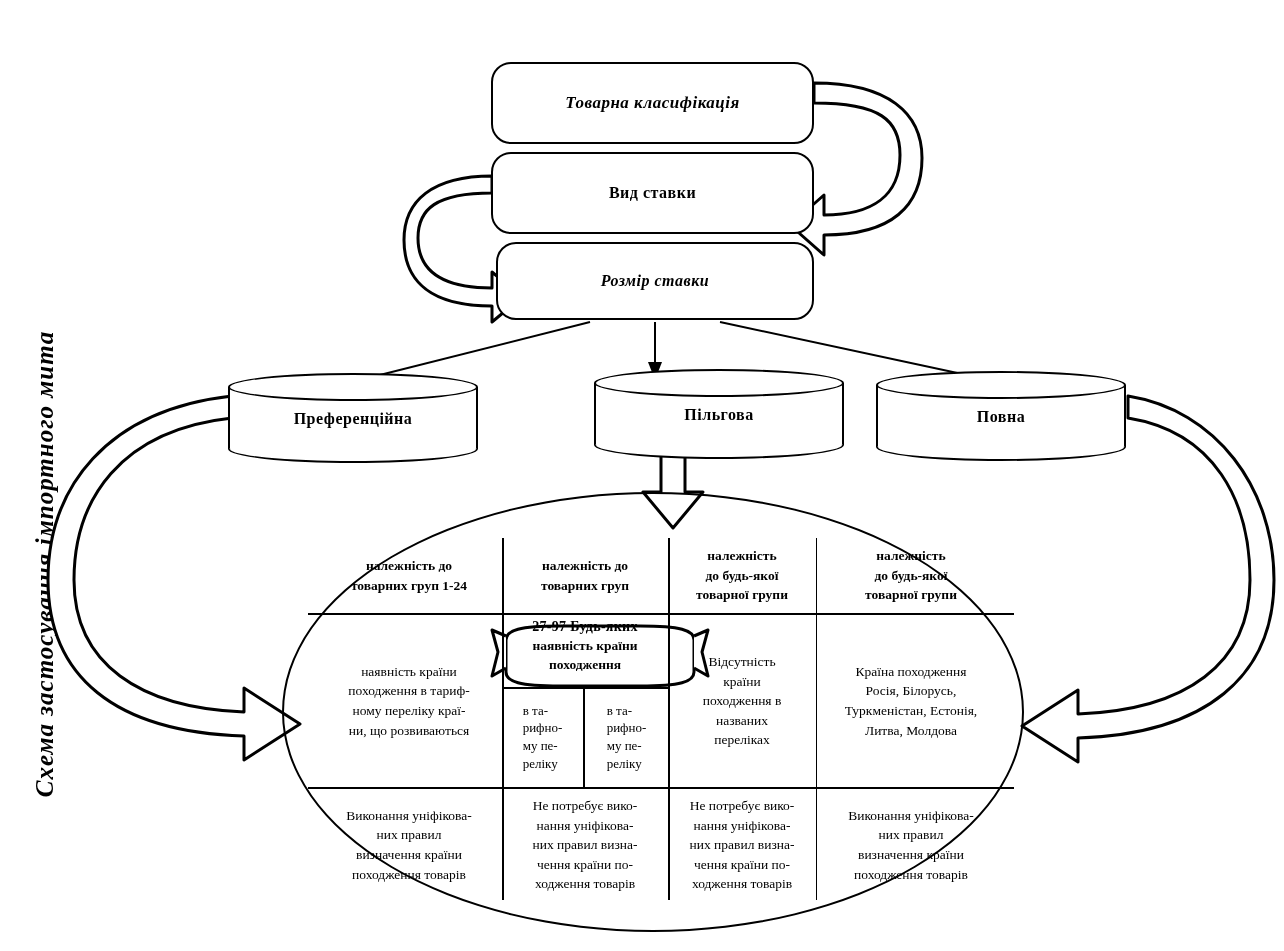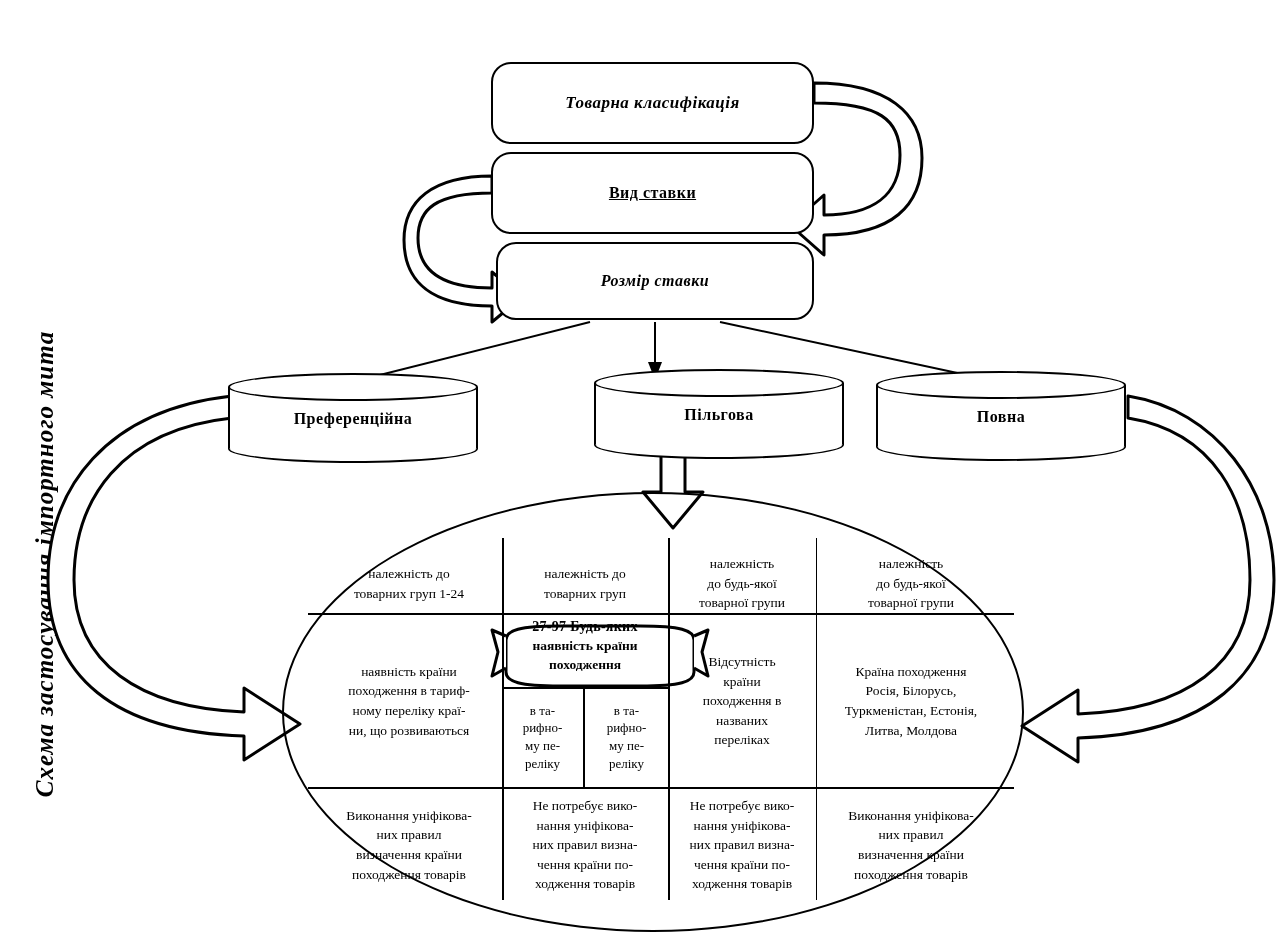--- a/index.html
+++ b/index.html
@@ -33,21 +33,21 @@
     border-radius:20px;
     box-sizing:border-box;
     display:flex;align-items:center;justify-content:center;
     background:#fff;
     font-weight:bold;
     font-size:16px;
     letter-spacing:.5px;
   }
   #box-classification{left:491px;top:62px;width:323px;height:82px;}
   #box-classification .lbl{font-style:italic;font-weight:bold;font-size:17px;}
-  #box-rate-type{left:491px;top:152px;width:323px;height:82px;text-decoration:underline;}
+  #box-rate-type{left:491px;top:152px;width:323px;height:82px;}
   #box-rate-size{left:496px;top:242px;width:318px;height:78px;font-style:italic;}
 
   
   .cyl{position:absolute;width:250px;height:90px;}
   .cyl .body{
     position:absolute;left:0;top:14px;width:250px;height:62px;
     border-left:2px solid #000;border-right:2px solid #000;
     box-sizing:border-box;background:#fff;
   }
   .cyl .topcap{
@@ -81,21 +81,21 @@
   #conditions-caption{
     position:absolute;left:282px;top:510px;width:742px;
     text-align:center;font-size:17px;font-weight:bold;letter-spacing:.5px;
   }
 
   
   #conditions-table{
     position:absolute;left:316px;top:538px;width:690px;height:362px;
   }
   .trow{position:absolute;left:0;width:690px;display:flex;}
-  #row-head{top:8px;height:75px;}
+  #row-head{top:0;height:75px;font-weight:bold;}
   #row-mid{top:77px;height:172px;}
   #row-bot{top:252px;height:110px;}
 
   .tcell{
     box-sizing:border-box;
     text-align:center;
     font-size:13.5px;
     line-height:1.45;
     padding:2px 4px;
     display:flex;flex-direction:column;align-items:center;justify-content:center;
@@ -113,21 +113,21 @@
   
   .hrule{position:absolute;left:-8px;width:706px;border-top:2px solid #000;}
 
   
   #c2-mid{justify-content:flex-start;padding-top:4px;}
   #c2-sub{
     position:absolute;left:0;bottom:0;width:166px;height:100px;display:flex;
   }
   #c2-sub .sub{
     width:83px;box-sizing:border-box;
-    font-size:13px;line-height:1.35;text-align:center;
+    font-size:13px;line-height:1.35;text-align:left;
     display:flex;align-items:center;justify-content:center;
     padding:2px 3px;
   }
   #c2-sub .sub:first-child{border-right:2px solid #000;}
   #c2-subline{position:absolute;left:0;top:72px;width:166px;border-top:2px solid #000;}
 
   
   #c2-bgtext{
     position:absolute;left:0;top:2px;width:166px;text-align:center;
     font-size:14px;font-weight:bold;letter-spacing:.3px;white-space:nowrap;

